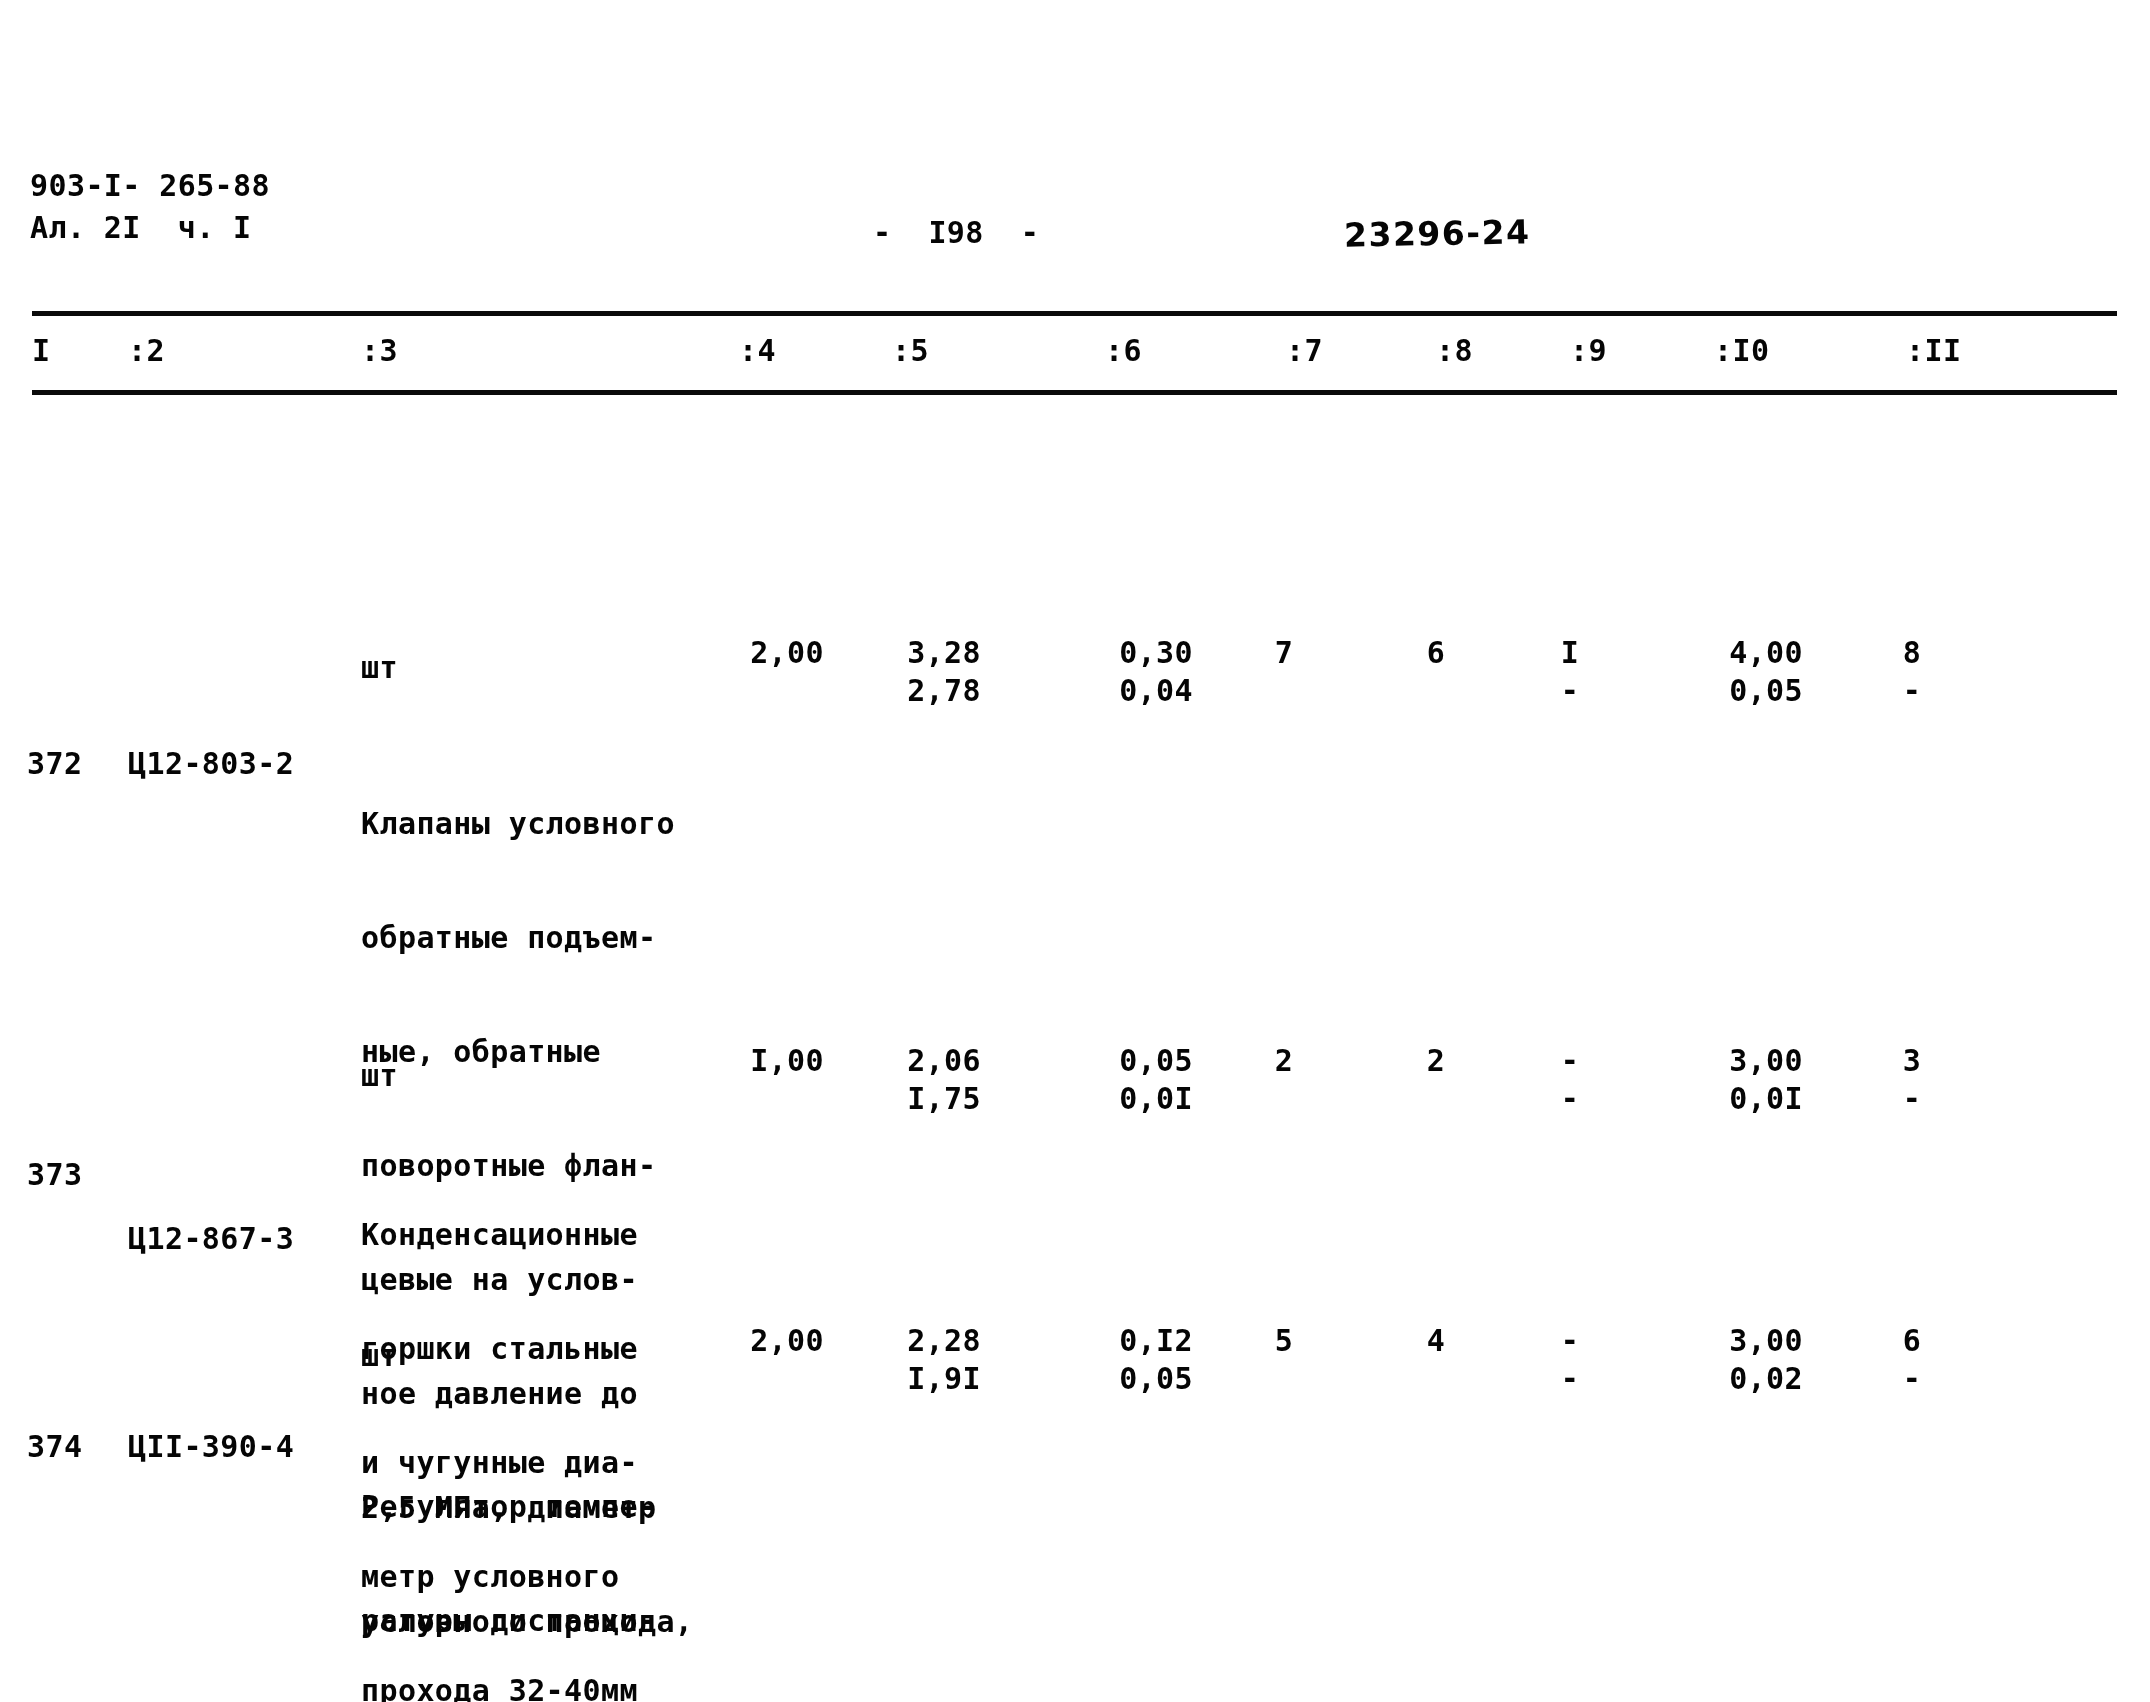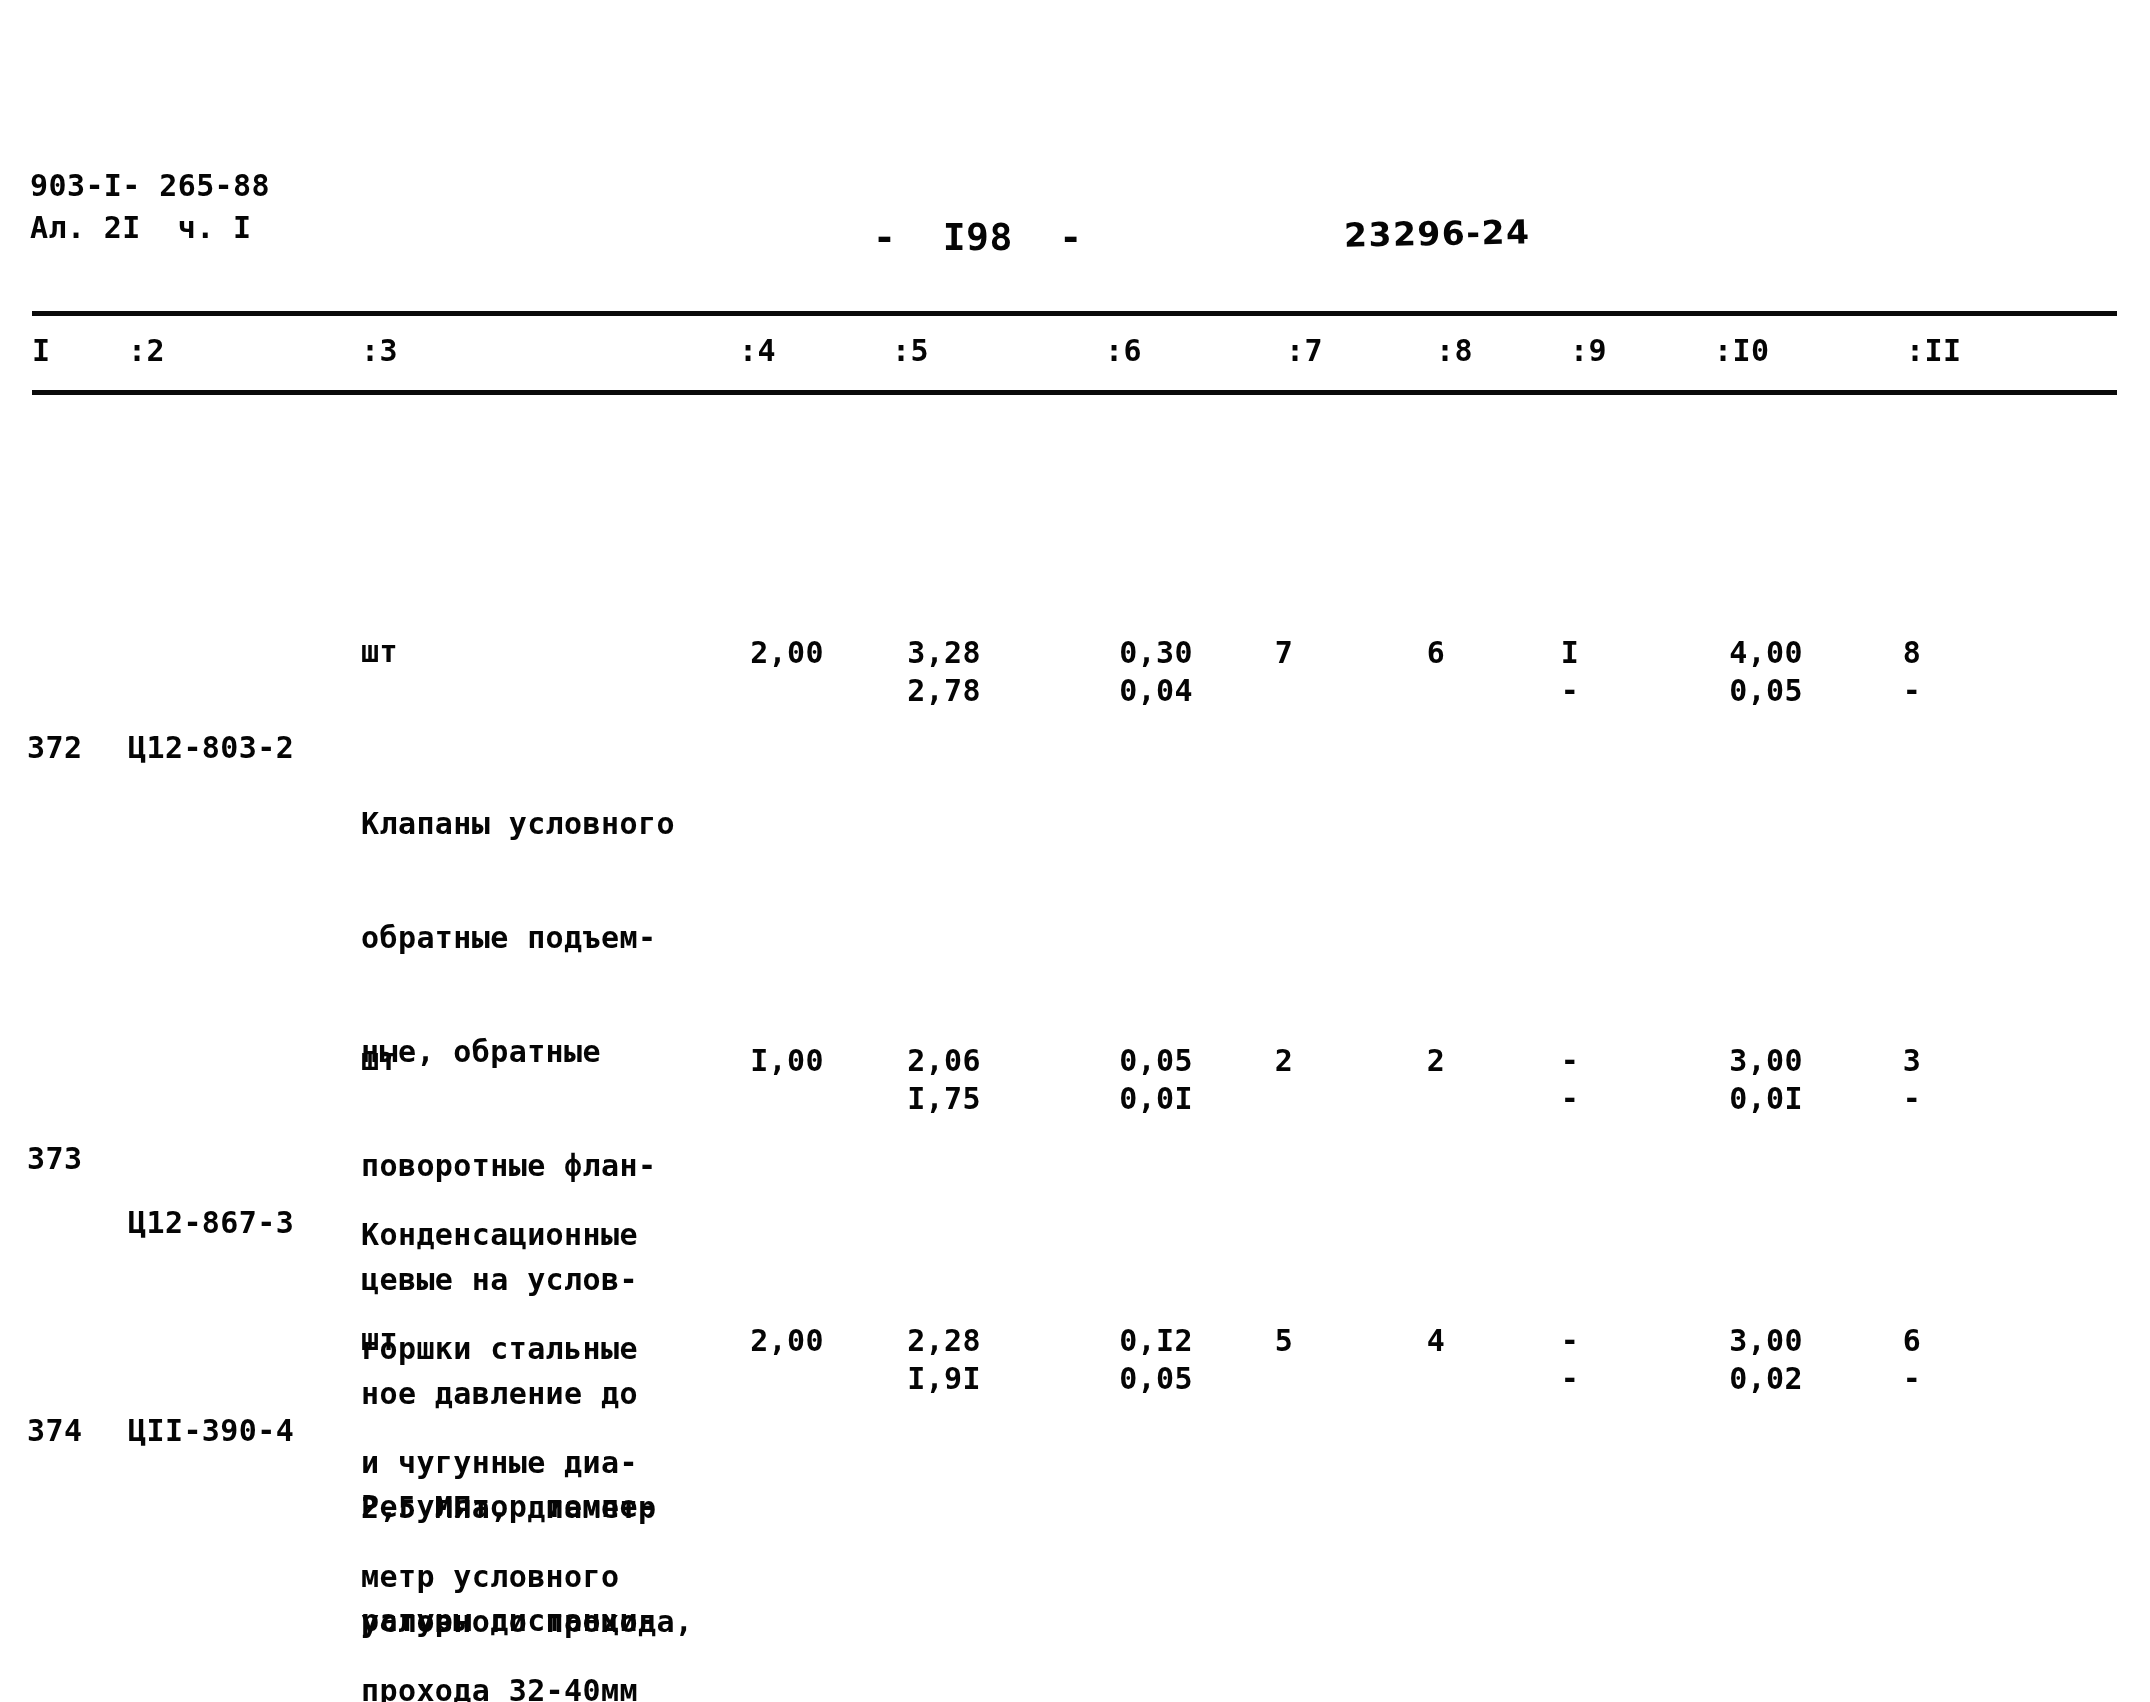--- a/index.html
+++ b/index.html
@@ -34,21 +34,21 @@
     top: 165px;
     font-size: 30px;
     line-height: 42px;
   }
   .hdr-left .line2 { display: block; }
 
   .hdr-page {
     position: absolute;
     left: 873px;
     top: 215px;
-    font-size: 38px;
+    font-size: 30px;
   }
 
   .hdr-stamp {
     position: absolute;
     left: 1344px;
     top: 214px;
     font-size: 33px;
     font-family: "DejaVu Sans", sans-serif;
     font-weight: 700;
     letter-spacing: 1.5px;
@@ -72,20 +72,21 @@
     position: absolute;
     top: 333px;
     font-size: 30px;
   }
 
   
   .cell {
     position: absolute;
     font-size: 30px;
     line-height: 38px;
+    margin-top: 16px;
   }
   .desc {
     position: absolute;
     font-size: 30px;
     line-height: 38px;
   }
   .num {
     position: absolute;
     font-size: 30px;
     line-height: 40px;

